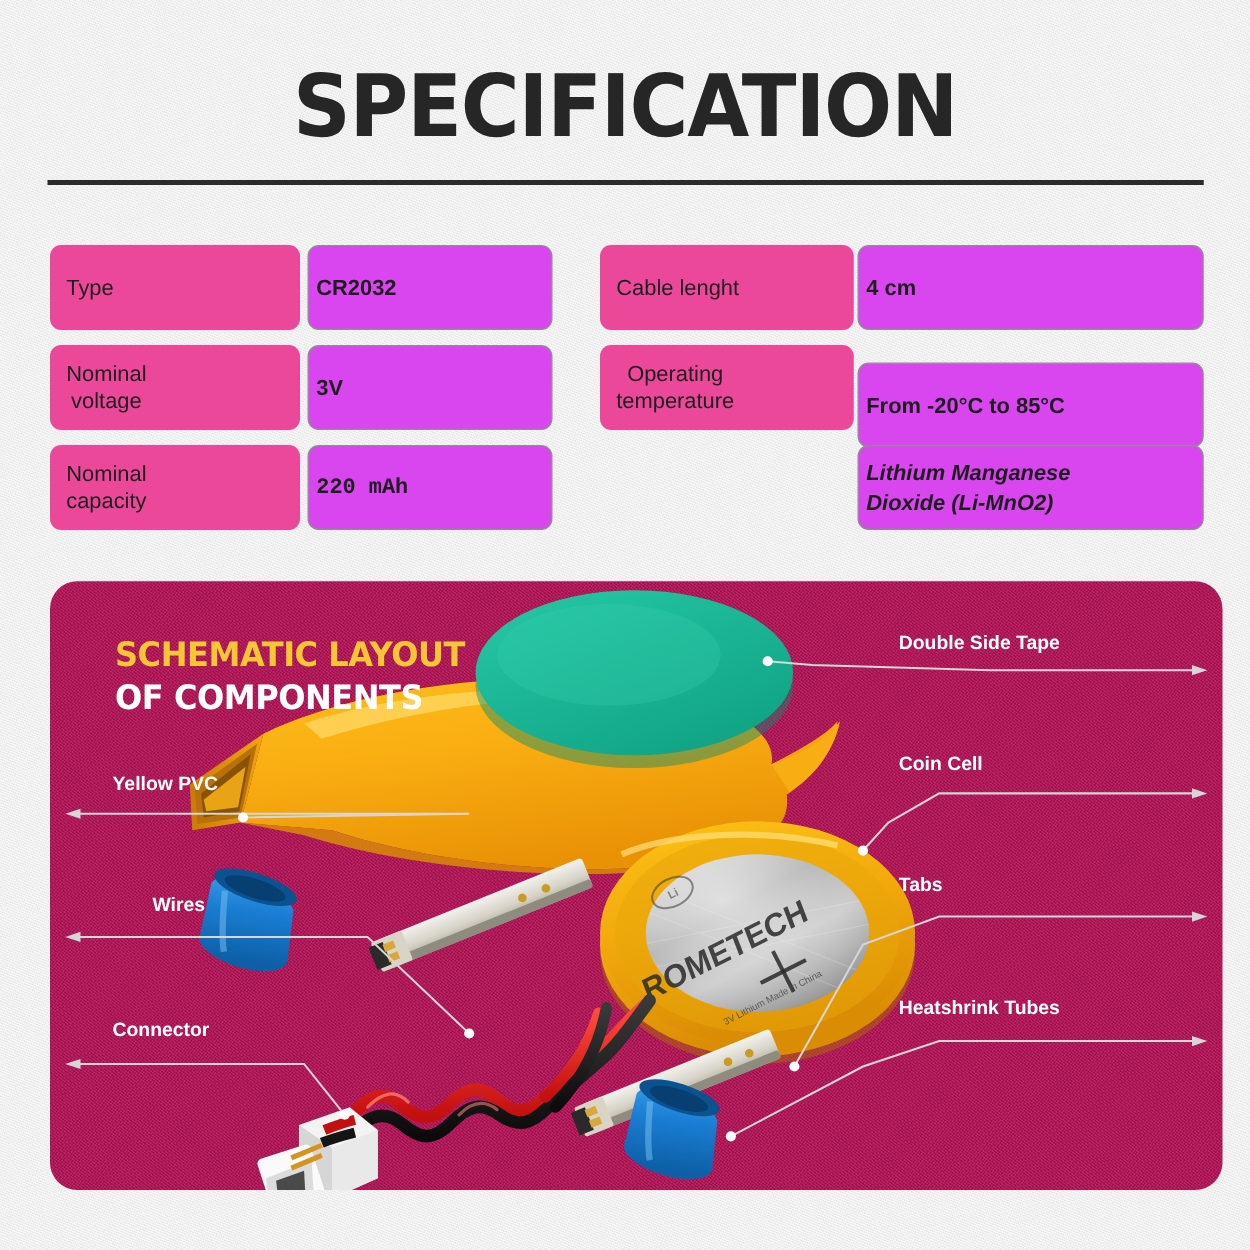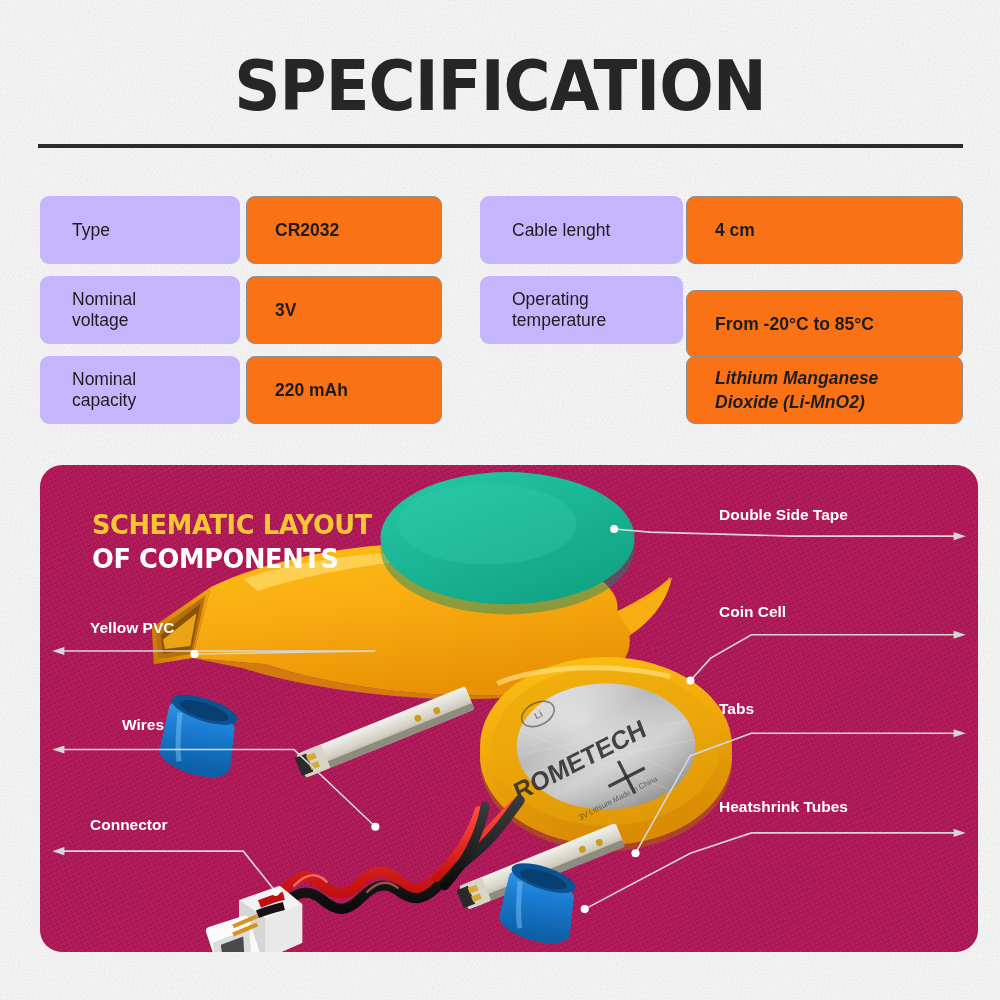--- a/index.html
+++ b/index.html
@@ -37,31 +37,32 @@
   .spec-table{ position:absolute; left:40px; top:196px; width:923px; }
   .spec-col{ position:absolute; top:0; }
   .spec-col.left{ left:0; width:402px; }
   .spec-col.right{ left:440px; width:483px; }
 
   .spec-row{ position:relative; height:80px; margin-bottom:0; }
   .spec-row + .spec-row{ margin-top:0; }
 
   .spec-key{
     position:absolute; left:0; top:0; height:68px;
-    background:#c4b5fd; border-radius:9px;
+    background:#ec4899; border-radius:9px;
     display:flex; align-items:center;
-    padding:0 32px;
+    padding:0 13px;
     font-size:17.5px; color:#1d1d1d; line-height:21px;
     z-index:2;
+    text-align:center;
   }
   .spec-val{
     position:absolute; top:0; height:68px;
-    background:#f97316; border:1px solid #8e8e8e; border-radius:9px;
+    background:#d946ef; border:1px solid #8e8e8e; border-radius:9px;
     display:flex; align-items:center;
-    padding:0 28px;
+    padding:0 6px;
     font-size:17.5px; font-weight:bold; color:#1d1d1d; line-height:21px;
   }
   .left .spec-key{ width:200px; }
   .left .spec-val{ left:206px; width:196px; }
   .right .spec-key{ width:203px; }
   .right .spec-val{ left:206px; width:277px; }
 
   
   .schematic{
     position:absolute; left:40px; top:465px; width:938px; height:487px;
@@ -108,21 +109,21 @@
       <div class="spec-val" style="white-space:pre-line;">CR2032</div>
     </div>
     <div class="spec-row">
       <div class="spec-key" style="white-space:pre-line;">Nominal
 voltage</div>
       <div class="spec-val" style="white-space:pre-line;">3V</div>
     </div>
     <div class="spec-row">
       <div class="spec-key" style="white-space:pre-line;">Nominal
 capacity</div>
-      <div class="spec-val" style="white-space:pre-line;">220 mAh</div>
+      <div class="spec-val" style="white-space:pre-line;font-family:Liberation Mono, monospace;">220 mAh</div>
     </div>
   </div>
 
   <div class="spec-col right">
     <div class="spec-row">
       <div class="spec-key" style="white-space:pre-line;">Cable lenght</div>
       <div class="spec-val" style="white-space:pre-line;">4 cm</div>
     </div>
     <div class="spec-row">
       <div class="spec-key" style="white-space:pre-line;">Operating

